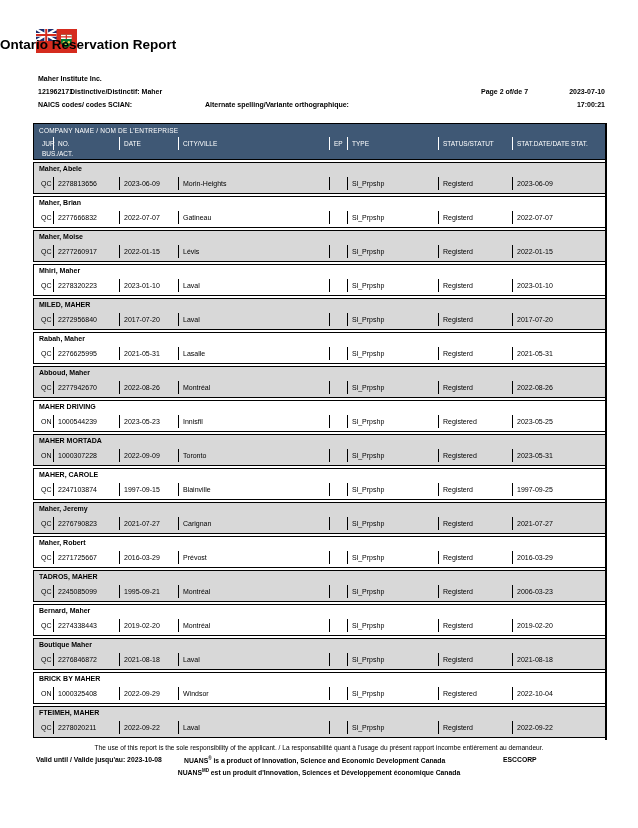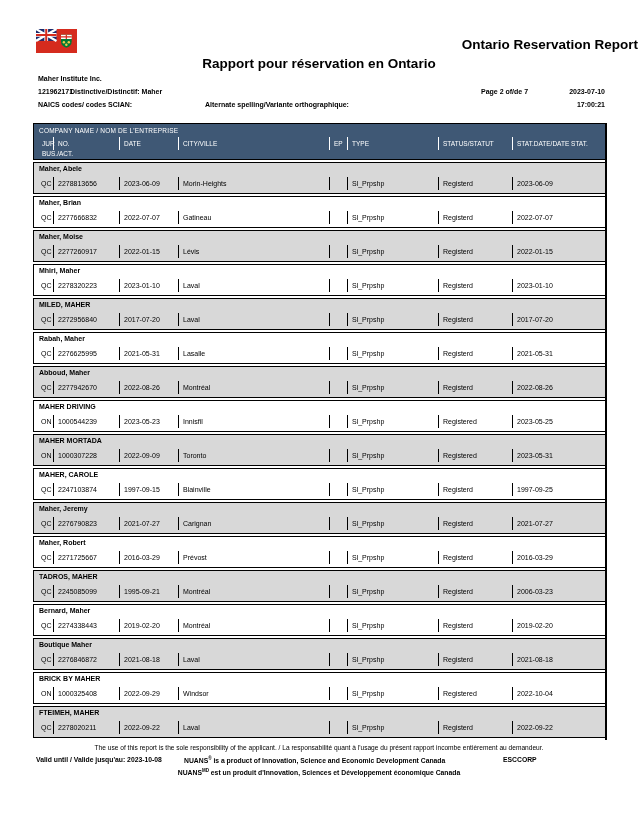--- a/index.html
+++ b/index.html
@@ -13,21 +13,21 @@
   .flag svg { width: 100%; height: 100%; display: block; }
   .f-red   { fill: var(--flag_red, #D52B1E); }
   .f-blue  { fill: var(--flag_blue, #1A2A6C); }
   .f-green { fill: var(--shield_green, #007A33); }
   .f-white { fill: #fff; }
   .f-gold  { fill: var(--shield_gold, #F2C94C); }
   .f-wstroke { stroke: #fff; fill: none; }
   .f-rstroke { stroke: var(--flag_red, #D52B1E); fill: none; }
 
   
-  .title    { position: absolute; top: 37px; left: 0; width: 638px; text-align: right; font-size: 13.5px; font-weight: bold; }
+  .title    { position: absolute; top: 37px; left: 0; width: 638px; text-align: left; font-size: 13.5px; font-weight: bold; }
   .subtitle { position: absolute; top: 56px; left: 0; width: 638px; text-align: center; font-size: 13.5px; font-weight: bold; }
 
   
   .rinfo { position: absolute; font-size: 7px; font-weight: bold; white-space: nowrap; }
   .ri-applicant { top: 75px;  left: 38px; }
   .ri-number    { top: 88px;  left: 38px; }
   .ri-dist      { top: 88px;  left: 70px; }
   .ri-page      { top: 88px;  left: 481px; }
   .ri-date      { top: 88px;  right: 33px; }
   .ri-naics     { top: 101px; left: 38px; }
@@ -88,21 +88,20 @@
         <rect class="f-white" width="52" height="20"></rect>
         <path class="f-rstroke" d="M26,0 V20 M0,10 H52" stroke-width="6"></path>
         <circle class="f-gold" cx="14" cy="36" r="6"></circle>
         <circle class="f-gold" cx="38" cy="36" r="6"></circle>
         <circle class="f-gold" cx="26" cy="47" r="6"></circle>
       </g>
     </svg>
   </div>
 
   <div class="title">Ontario Reservation Report</div>
-  <div class="subtitle">Rapport pour réservation en Ontario</div>
 
   <div class="rinfo ri-applicant">Maher Institute Inc.</div>
   <div class="rinfo ri-number">121962171</div>
   <div class="rinfo ri-dist">Distinctive/Distinctif: Maher</div>
   <div class="rinfo ri-page">Page 2 of/de 7</div>
   <div class="rinfo ri-date">2023-07-10</div>
   <div class="rinfo ri-naics">NAICS codes/ codes SCIAN:</div>
   <div class="rinfo ri-alt">Alternate spelling/Variante orthographique:</div>
   <div class="rinfo ri-time">17:00:21</div>
 

